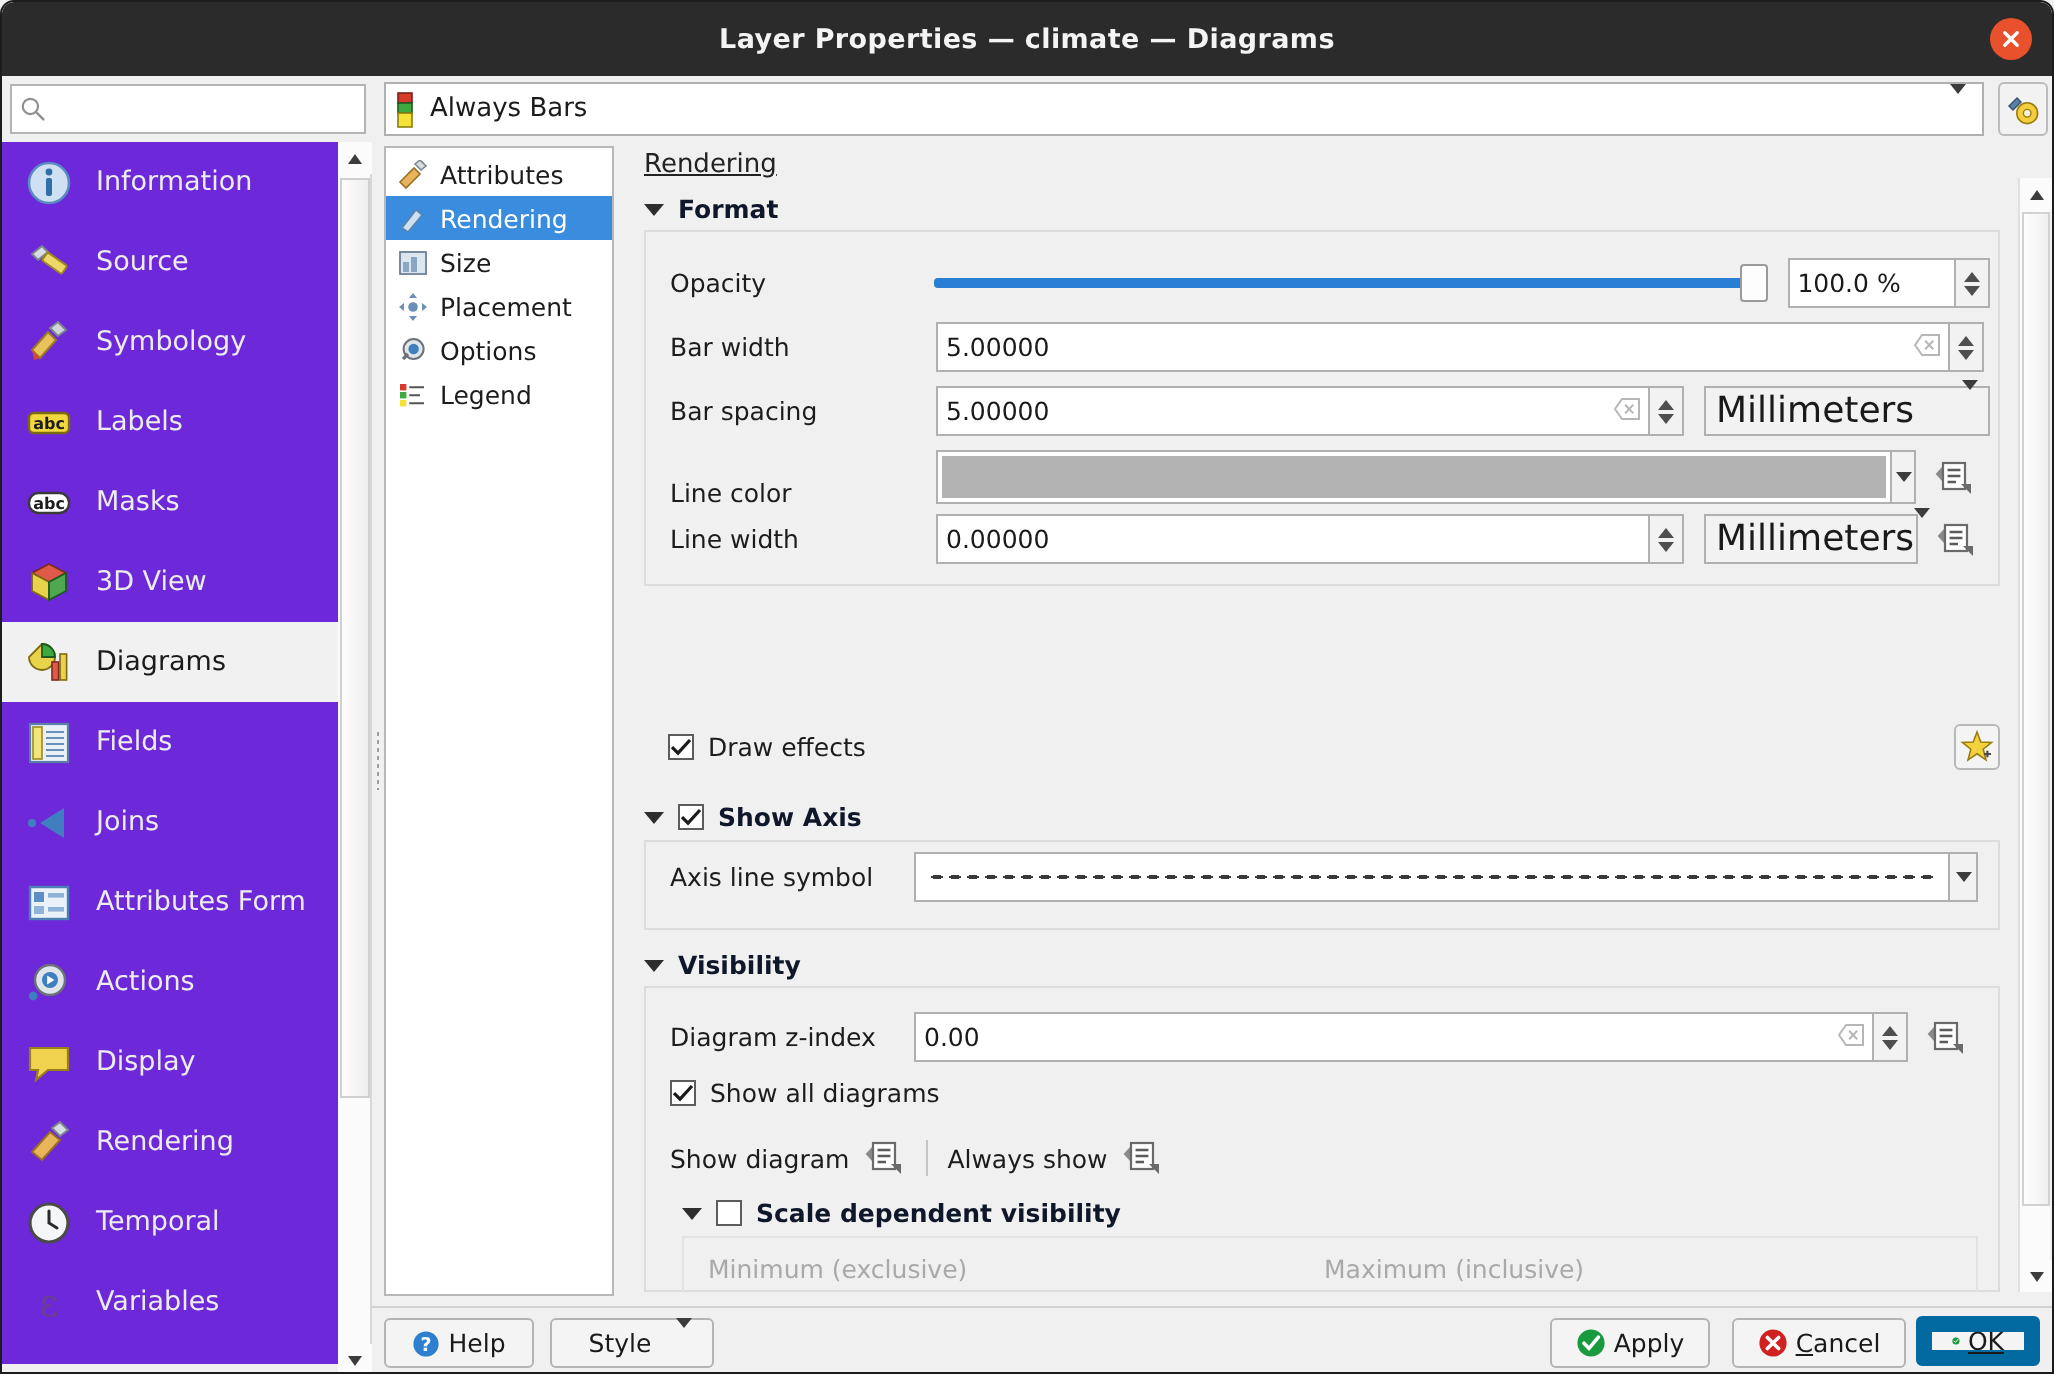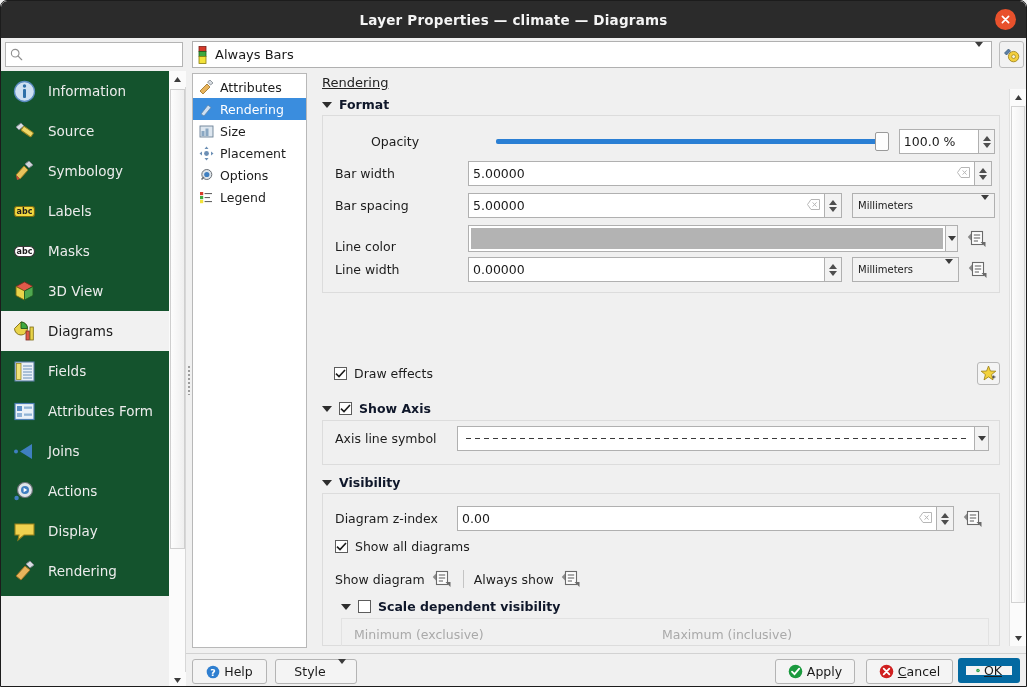--- a/index.html
+++ b/index.html
@@ -81,22 +81,22 @@
     position: absolute; left: 998px; top: 3px;
     width: 25px; height: 27px;
     background: #f2f2f2; border: 1px solid #bcbcbc; border-radius: 3px;
     display:flex; align-items:center; justify-content:center;
     cursor:pointer;
   }
 
   
   #sidebar {
     position: absolute; left: 0; top: 70px;
-    width: 168px; height: 525px;
-    background: #14532d;
+    width: 168px; height: 611px;
+    background: #6d28d9;
     overflow: hidden;
   }
   .side-item {
     height: 40px; display: flex; align-items: center;
     padding-left: 10px; color: #ececec; font-size: 13.5px;
     cursor: pointer;
   }
   .side-item.selected { background: #f1f1f1; color: #1b1b1b; }
   .side-item .ico {
     width: 26px; height: 26px; margin-right: 11px;
@@ -184,21 +184,21 @@
     align-items:center; justify-content:center; cursor:pointer;
   }
   .spin .up, .spin .dn { width:0;height:0;border-left:4px solid transparent;
     border-right:4px solid transparent; }
   .spin .up { border-bottom:5px solid #4e4e4e; margin-bottom:2px; }
   .spin .dn { border-top:5px solid #4e4e4e; }
 
   .combo {
     background:#f2f2f2; border:1px solid #b0b0b0; height:25px;
     display:flex; align-items:center; padding:0 5px;
-    font-size:10px; color:#1a1a1a; cursor:pointer;
+    font-size:18px; color:#1a1a1a; cursor:pointer;
   }
   .combo .arrow { margin-left:auto; }
   .tri-down { width:0;height:0;border-left:4px solid transparent;
     border-right:4px solid transparent;border-top:5px solid #3c3c3c; }
 
   .clearbtn { margin-left:auto; opacity:.55; cursor:pointer; }
 
   
   .slider-track {
     position:relative; height:5px; border-radius:2px;
@@ -411,40 +411,40 @@
           <rect x="3.5" y="3.5" width="4.5" height="16" fill="#f2e37a" stroke="#9a8a20" stroke-width="0.8"></rect>
           <path d="M10 6 H19 M10 9 H19 M10 12 H19 M10 15 H19 M10 18 H19" stroke="#6a90b8" stroke-width="1"></path>
         </svg>
       </span>
       <span>Fields</span>
     </div>
 
     <div class="side-item">
       <span class="ico">
         <svg width="23" height="23" viewBox="0 0 23 23">
+          <circle cx="3" cy="11.5" r="2" fill="#3f7fc0"></circle>
+          <path d="M7 11.5 L19 4 L19 19 Z" fill="#3f7fc0"></path>
+        </svg>
+      </span>
+      <span>Joins</span>
+    </div>
+
+    <div class="side-item">
+      <span class="ico">
+        <svg width="23" height="23" viewBox="0 0 23 23">
           <rect x="2" y="3.5" width="19" height="16" fill="#eaf1f8" stroke="#4d7fb5" stroke-width="1.2"></rect>
           <rect x="4" y="6" width="5" height="5" fill="#5b8fc5"></rect>
           <rect x="11" y="6.5" width="8" height="2.3" fill="#8fb3d6"></rect>
           <rect x="4" y="13" width="5" height="4" fill="#8fb3d6"></rect>
           <rect x="11" y="13.5" width="8" height="2.3" fill="#8fb3d6"></rect>
         </svg>
       </span>
       <span>Attributes Form</span>
     </div>
 
-    <div class="side-item">
-      <span class="ico">
-        <svg width="23" height="23" viewBox="0 0 23 23">
-          <circle cx="3" cy="11.5" r="2" fill="#3f7fc0"></circle>
-          <path d="M7 11.5 L19 4 L19 19 Z" fill="#3f7fc0"></path>
-        </svg>
-      </span>
-      <span>Joins</span>
-    </div>
-
 
     <div class="side-item">
       <span class="ico">
         <svg width="23" height="23" viewBox="0 0 23 23">
           <circle cx="12" cy="10" r="7.5" fill="#dfe5ea" stroke="#6c7278" stroke-width="1.2"></circle>
           <circle cx="12" cy="10" r="4" fill="#3f7fc0"></circle>
           <path d="M10.6 7.8 L14.2 10 L10.6 12.2 Z" fill="#ffffff"></path>
           <circle cx="3.6" cy="18" r="2.2" fill="#3f7fc0"></circle>
         </svg>
       </span>
@@ -580,21 +580,21 @@
     <div id="page-link">Rendering</div>
 
     <div style="position:absolute;left:8px;top:26px;" class="grp-header">
       <span class="caret"></span>
       <span>Format</span>
     </div>
 
     <div class="grp-box" style="position:absolute;left:8px;top:44px;width:678px;height:178px;">
 
       <div class="row" style="position:absolute;left:12px;top:13px;width:660px;height:25px;">
-        <span class="rlabel" style="width:133px;margin-left:36px;">Opacity</span>
+        <span class="rlabel" style="width:133px;">Opacity</span>
         <div style="display:flex;align-items:center;width:420px;">
           <div class="slider-track">
             <div class="slider-fill" style="width:100%"></div>
             <div class="slider-handle" style="left:calc(100% - 14px);"></div>
           </div>
         </div>
         <div class="field" style="width:85px;margin-left:10px;">
           <span>100.0 %</span>
         </div>
         <div class="spin">

